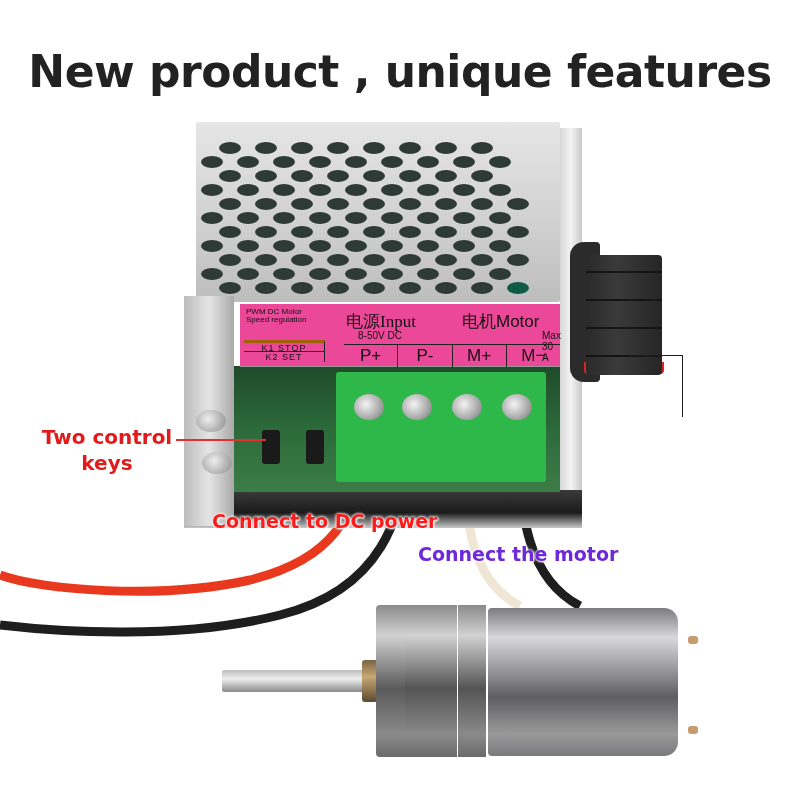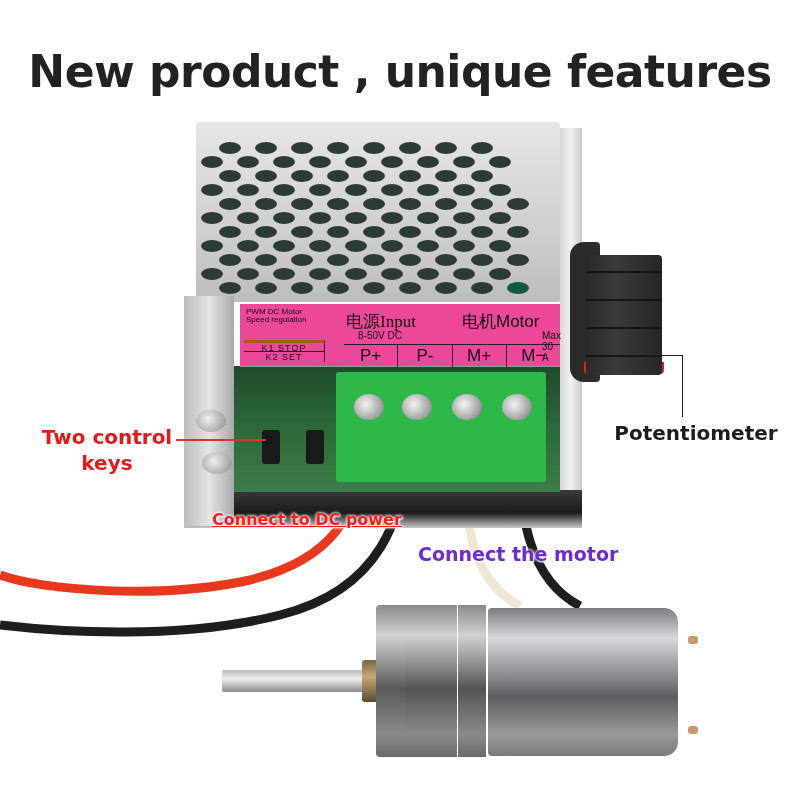--- a/index.html
+++ b/index.html
@@ -36,21 +36,21 @@
   .knob-base { left: 570px; top: 242px; width: 30px; height: 140px; background: #2b2b2b; border-radius: 14px 4px 4px 14px; }
   .knob { left: 586px; top: 255px; width: 76px; height: 120px; background: linear-gradient(90deg,#2a2a2a,#3a3a3a 40%,#262626); border-radius: 4px; }
   .knob-ridge { position: absolute; left: 0; width: 100%; height: 2px; background: #151515; }
   .knob-red { left: 584px; top: 362px; width: 80px; height: 12px; background: #d82323; border-radius: 0 0 4px 4px; }
 
   
   .lbl { font-family: "DejaVu Sans", sans-serif; font-weight: bold; }
   .two-keys { left: 22px; top: 424px; width: 170px; text-align: center; color: #e21a1a; font-size: 20px; line-height: 26px; }
   .line { background: #e03030; }
   .pot { left: 596px; top: 420px; width: 200px; text-align: center; color: #1d1d1d; font-size: 20px; line-height: 26px; }
-  .dc-power { left: 212px; top: 510px; color: #ff1a1a; font-size: 16px; text-shadow: 0 0 3px #fff, 0 0 3px #fff, 1px 1px 2px #fff; text-decoration: underline; }
+  .dc-power { left: 212px; top: 510px; color: #ff1a1a; font-size: 19px; text-shadow: 0 0 3px #fff, 0 0 3px #fff, 1px 1px 2px #fff; }
   .motor-lbl { left: 418px; top: 543px; color: #6d28d9; font-size: 19px; text-shadow: 0 0 3px #fff, 0 0 3px #fff, 1px 1px 2px #fff; }
 
   
   .gear1 { left: 376px; top: 605px; width: 30px; height: 152px; background: linear-gradient(180deg,#8a8a8a,#d2d2d2 20%,#5a5a5a 55%,#8a8a8a 85%,#6a6a6a); border-radius: 4px 0 0 4px; }
   .gear2 { left: 405px; top: 605px; width: 52px; height: 152px; background: linear-gradient(180deg,#8a8a8a,#d2d2d2 20%,#545454 55%,#8a8a8a 85%,#6a6a6a); }
   .gear3 { left: 458px; top: 605px; width: 28px; height: 152px; background: linear-gradient(180deg,#8a8a8a,#d2d2d2 20%,#545454 55%,#8a8a8a 85%,#6a6a6a); }
   .motor-can { left: 488px; top: 608px; width: 190px; height: 148px; background: linear-gradient(180deg,#7b7b80,#d8d8dc 20%,#8d8d92 45%,#5e5e62 60%,#999 85%,#7a7a7e); border-radius: 4px 14px 14px 4px; }
   .shaft { left: 222px; top: 670px; width: 142px; height: 22px; background: linear-gradient(180deg,#bbb,#eee 40%,#8a8a8a); border-radius: 2px; }
   .collar { left: 362px; top: 660px; width: 16px; height: 42px; background: linear-gradient(180deg,#7a6440,#c8a874 40%,#5a4a30); border-radius: 3px; }
   .tab { width: 10px; height: 8px; background: #c99a6e; border-radius: 3px; }
@@ -213,21 +213,20 @@
   <div class="knob-ridge" style="top:72px"></div>
   <div class="knob-ridge" style="top:100px"></div>
 </div>
 
 <div class="abs line" style="left:176px;top:439px;width:90px;height:2px"></div>
 <div class="abs" style="left:630px;top:355px;width:52px;height:1px;background:#1d1d1d"></div>
 <div class="abs" style="left:682px;top:355px;width:1px;height:62px;background:#1d1d1d"></div>
 
 <div class="abs lbl two-keys">Two control keys</div>
 <div class="abs lbl pot">
-  <div>Potentiometer</div>
 </div>
 <div class="abs lbl dc-power">Connect to DC power</div>
 <div class="abs lbl motor-lbl">Connect the motor</div>
 
 <div class="abs shaft"></div>
 <div class="abs collar"></div>
 <div class="abs gear1"></div>
 <div class="abs gear2"></div>
 <div class="abs gear3"></div>
 <div class="abs motor-can"></div>

